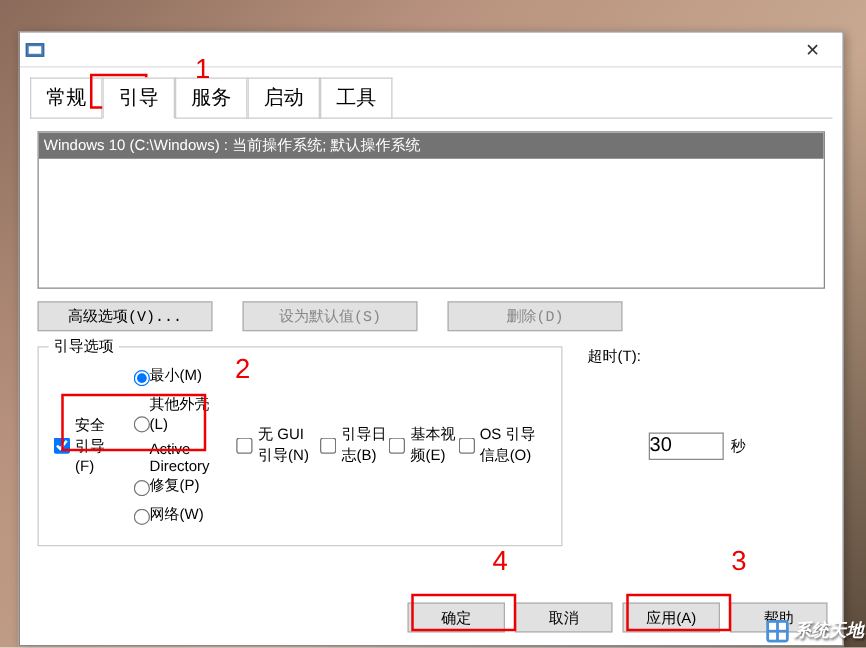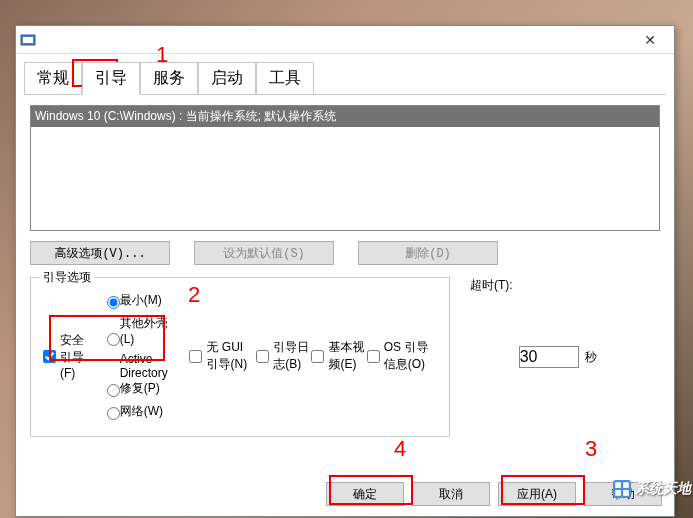--- a/index.html
+++ b/index.html
@@ -200,21 +200,21 @@
       position: absolute;
       color: #e00;
       font-size: 22px;
       font-family: Arial, sans-serif;
       font-weight: normal;
       pointer-events: none;
     }
     .watermark {
       position: absolute;
       right: 2px;
-      bottom: 20px;
+      bottom: 4px;
       display: flex;
       align-items: center;
       gap: 4px;
       color: #fff;
       font-size: 14px;
       font-style: italic;
       font-weight: bold;
       text-shadow: 1px 1px 2px rgba(0,0,0,0.6);
       margin-top: 31px;
     }

